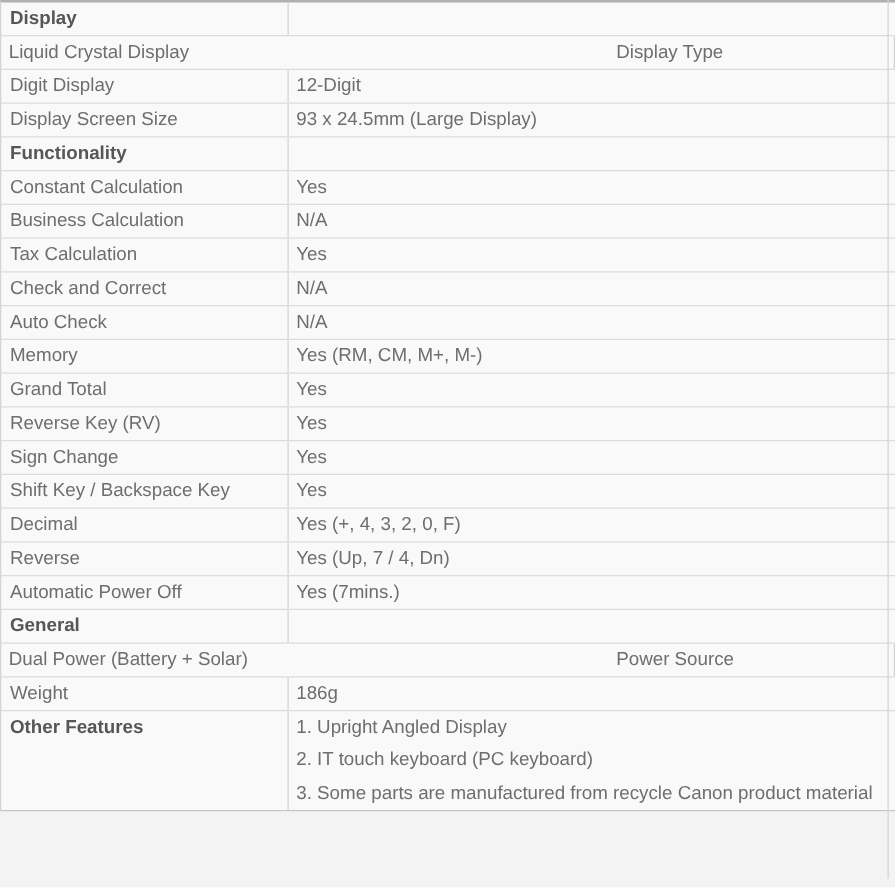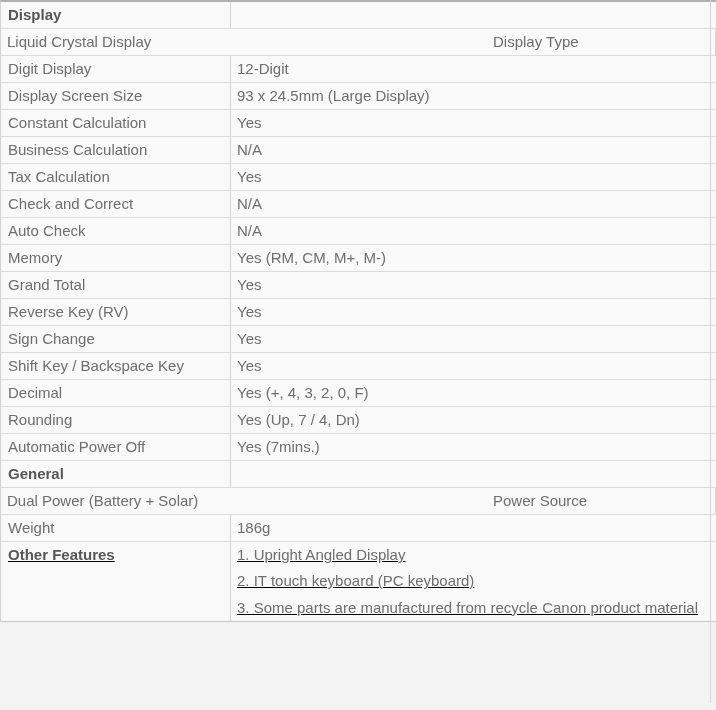--- a/index.html
+++ b/index.html
@@ -25,21 +25,20 @@
     border-top: 2px solid var(--border-dark, #b0b0b0);
     border-left: 1px solid var(--border-mid, #d9d9d9);
     border-bottom: 1px solid var(--border-bottom, #c6c6c6);
   }
   .row {
     display: flex;
     border-bottom: 1px solid var(--border-light, #dcdcdc);
   }
   .row:last-child {
     border-bottom: none;
-    text-decoration: underline;
   }
   .cell {
     font-size: 15px;
     line-height: 26px;
     color: var(--text, #6e6e6e);
     box-sizing: border-box;
   }
   .cell.label {
     flex: none;
     width: 230px;
@@ -84,20 +83,24 @@
         <div class="cell label">Display Type</div>
       </div>
       <div class="row">
         <div class="cell label">Digit Display</div>
         <div class="cell value">12-Digit</div>
       </div>
       <div class="row">
         <div class="cell label">Display Screen Size</div>
         <div class="cell value">93 x 24.5mm (Large Display)</div>
       </div>
+      <div class="row bold">
+        <div class="cell label">Functionality</div>
+        <div class="cell value"></div>
+      </div>
       <div class="row">
         <div class="cell label">Constant Calculation</div>
         <div class="cell value">Yes</div>
       </div>
       <div class="row">
         <div class="cell label">Business Calculation</div>
         <div class="cell value">N/A</div>
       </div>
       <div class="row">
         <div class="cell label">Tax Calculation</div>
@@ -129,21 +132,21 @@
       </div>
       <div class="row">
         <div class="cell label">Shift Key / Backspace Key</div>
         <div class="cell value">Yes</div>
       </div>
       <div class="row">
         <div class="cell label">Decimal</div>
         <div class="cell value">Yes (+, 4, 3, 2, 0, F)</div>
       </div>
       <div class="row">
-        <div class="cell label">Rounding</div>
+        <div class="cell label">Reverse</div>
         <div class="cell value">Yes (Up, 7 / 4, Dn)</div>
       </div>
       <div class="row">
         <div class="cell label">Automatic Power Off</div>
         <div class="cell value">Yes (7mins.)</div>
       </div>
       <div class="row bold">
         <div class="cell label">General</div>
         <div class="cell value"></div>
       </div>

